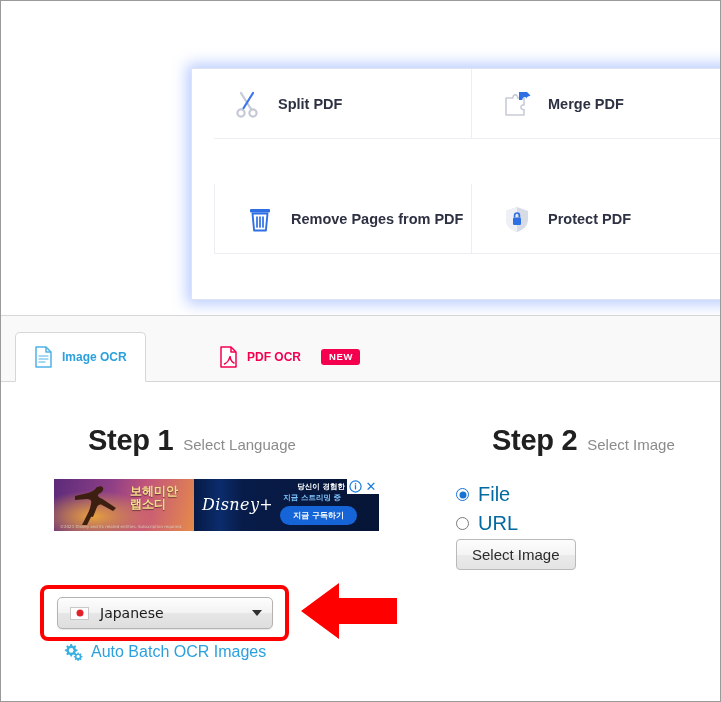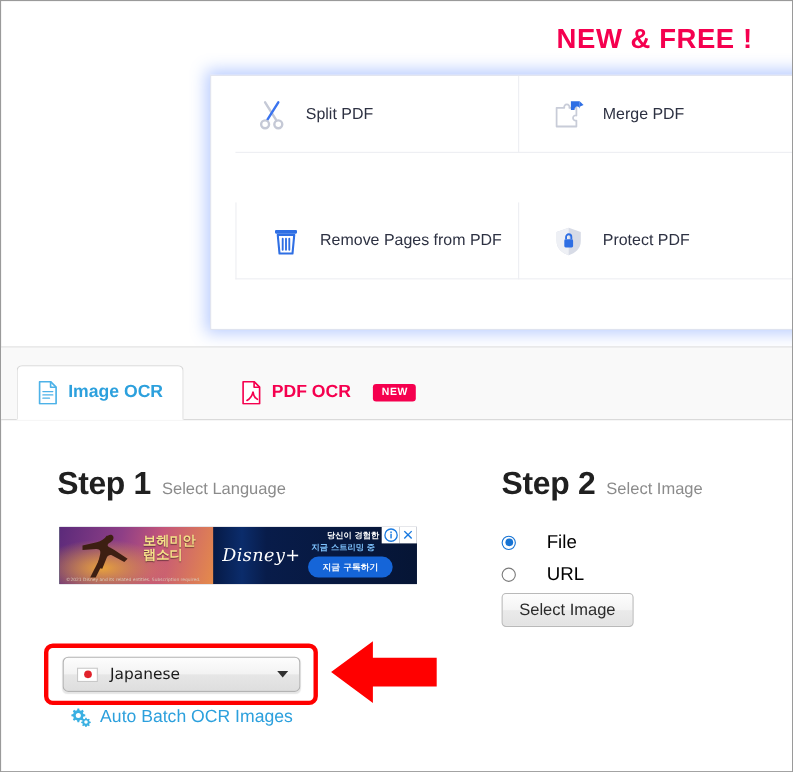--- a/index.html
+++ b/index.html
@@ -51,21 +51,21 @@
     align-items: center;
     height: 70px;
     border-bottom: 1px solid #edeef2;
     padding-left: 18px;
     gap: 16px;
   }
   .tool-cell.col-right { border-left: 1px solid #edeef2; padding-left: 30px; }
   .tool-label {
     font-size: 14.5px;
     color: #2d3142;
-    font-weight: 400;
+    font-weight: 700;
     white-space: nowrap;
   }
   .tool-icon { width: 30px; height: 30px; flex: 0 0 30px; display: block; }
 
   
   .section-divider {
     position: absolute;
     left: 0; top: 314px; width: 721px;
     border-top: 1px solid #d6d6d6;
   }
@@ -89,21 +89,21 @@
     cursor: pointer;
   }
   .tab.active {
     left: 14px;
     background: #ffffff;
     border: 1px solid #d6d6d6;
     border-bottom: 1px solid #ffffff;
     border-radius: 5px 5px 0 0;
   }
   .tab.inactive { left: 200px; background: transparent; }
-  .tab-label { font-size: 16px; font-weight: bold; white-space: nowrap; }
+  .tab-label { font-size: 12px; font-weight: bold; white-space: nowrap; }
   .tab.active .tab-label { color: #2ca0dd; }
   .tab.inactive .tab-label { color: #f5004f; }
   .tab-icon { width: 19px; height: 22px; display: block; }
   .new-badge {
     margin-left: 11px;
     background: #f5004f;
     color: #ffffff;
     font-size: 9.5px;
     font-weight: bold;
     letter-spacing: 0.6px;
@@ -112,20 +112,21 @@
     line-height: 1;
   }
 
   
   .step-head { position: absolute; display: flex; align-items: baseline; gap: 10px; }
   .step-head.one { left: 51px; top: 423px; }
   .step-head.two { left: 455px; top: 423px; }
   .step-title {
     font-size: 29px; font-weight: bold; color: #202020;
     letter-spacing: -0.3px;
+    margin-left: 36px;
   }
   .step-sub { font-size: 15px; color: #8b8b8b; }
 
   
   .ad-banner {
     position: absolute;
     left: 53px; top: 478px;
     width: 325px; height: 52px;
     overflow: hidden;
     border: 0;
@@ -262,41 +263,40 @@
     width: 13px; height: 13px; border-radius: 50%;
     border: 1px solid #7a7a7a; background: #ffffff;
     position: relative; flex: 0 0 13px;
   }
   .radio.checked { border-color: #1673d4; background: #ffffff; }
   .radio.checked::after {
     content: ""; position: absolute;
     left: 50%; top: 50%; transform: translate(-50%, -50%);
     width: 7px; height: 7px; border-radius: 50%; background: #1673d4;
   }
-  .radio-label { font-size: 17px; color: #000000; margin-left: 19px; }
+  .radio-label { font-size: 20px; color: #0369a1; }
   .select-image-btn {
     position: absolute;
     left: 455px; top: 538px;
     height: 31px;
     padding: 0 15px;
     display: flex; align-items: center;
     background: linear-gradient(#fdfdfd 0%, #f4f4f4 50%, #eaeaea 52%, #e3e3e3 100%);
     border: 1px solid #b9b9b9;
     border-radius: 4px;
     font-size: 15px; color: #2b2b2b;
     cursor: pointer;
     white-space: nowrap;
   }
 </style>
 </head>
 <body>
 
 <div id="page">
 
-  <div class="promo-headline">NEW &amp; FREE !</div>
 
   <div class="tools-panel">
     <div class="tools-grid">
 
       <div class="tool-cell col-left">
         <svg class="tool-icon" viewBox="0 0 30 30">
           <path d="M9 4 L19 20" stroke="#c5c9d6" stroke-width="2.2" fill="none" stroke-linecap="round"></path>
           <path d="M21 4 L11 20" stroke="#3b74ef" stroke-width="2.2" fill="none" stroke-linecap="round"></path>
           <circle cx="9" cy="24" r="3.6" fill="none" stroke="#c5c9d6" stroke-width="2.2"></circle>
           <circle cx="21" cy="24" r="3.6" fill="none" stroke="#c5c9d6" stroke-width="2.2"></circle>

